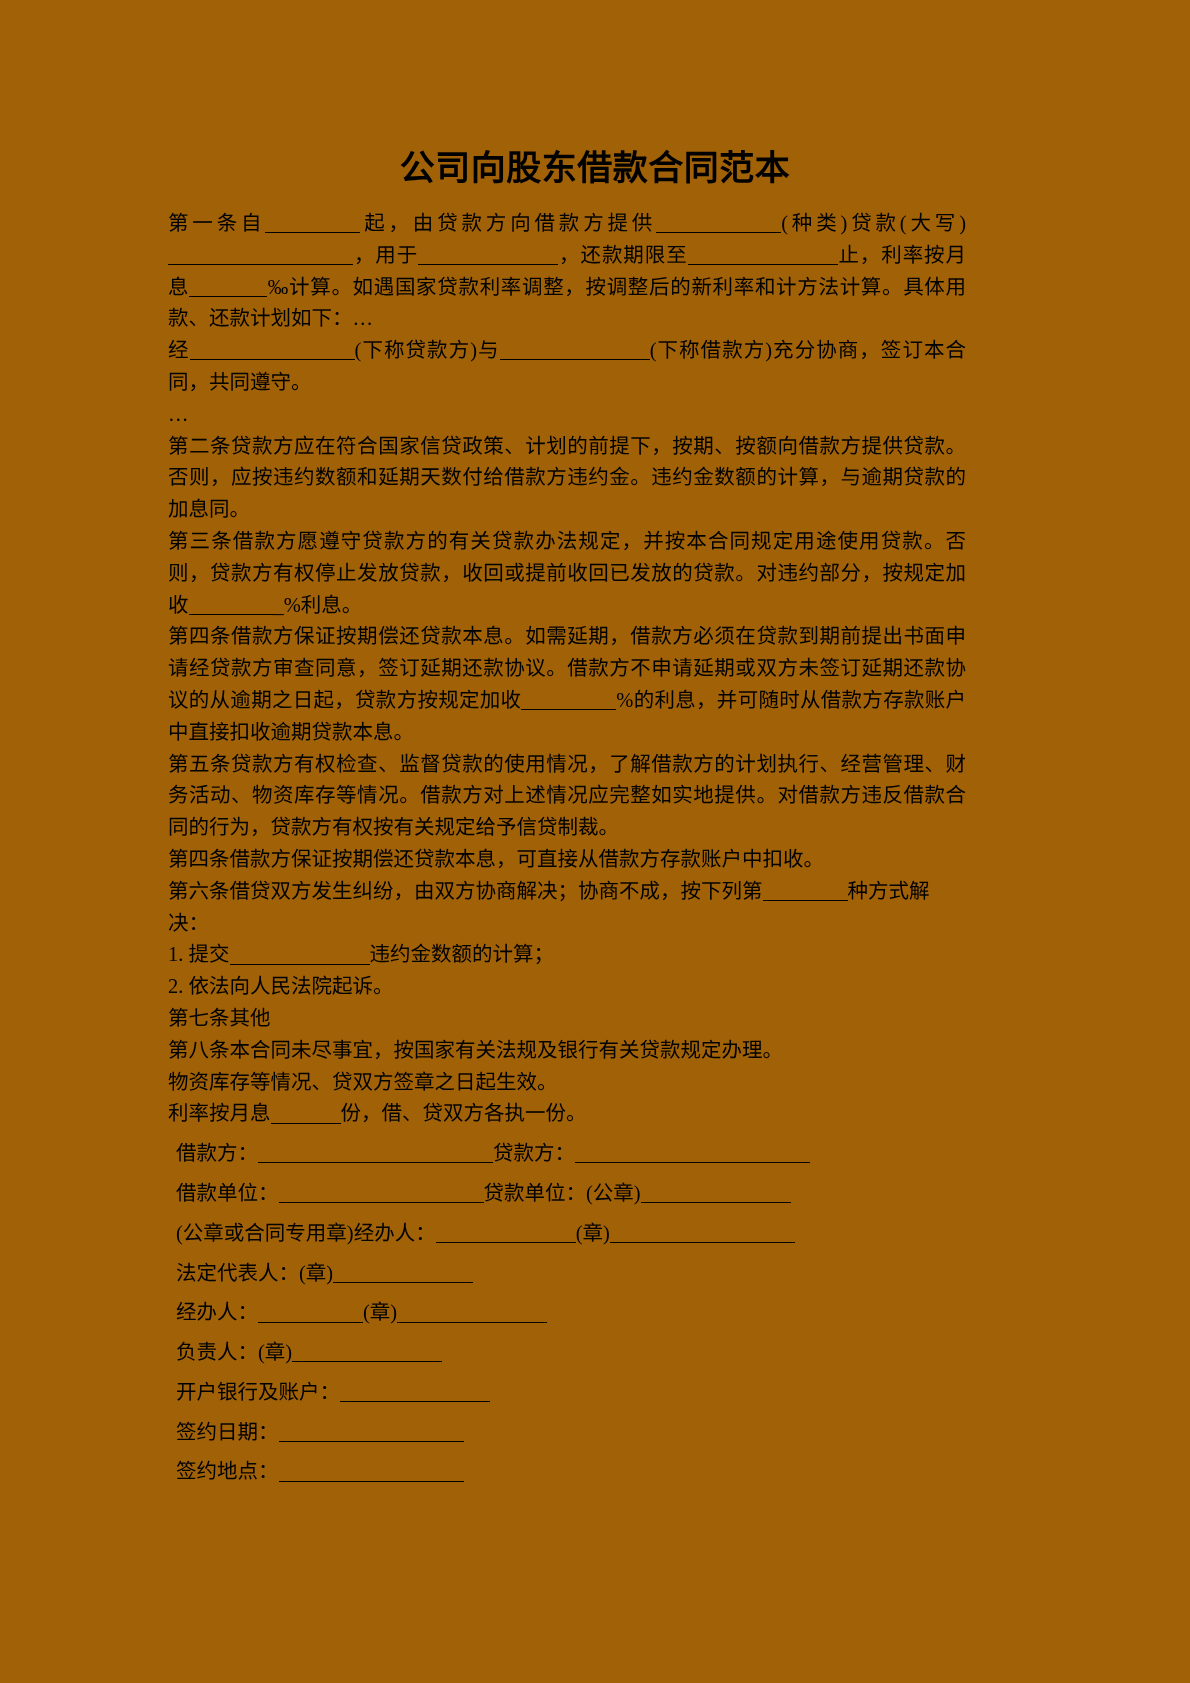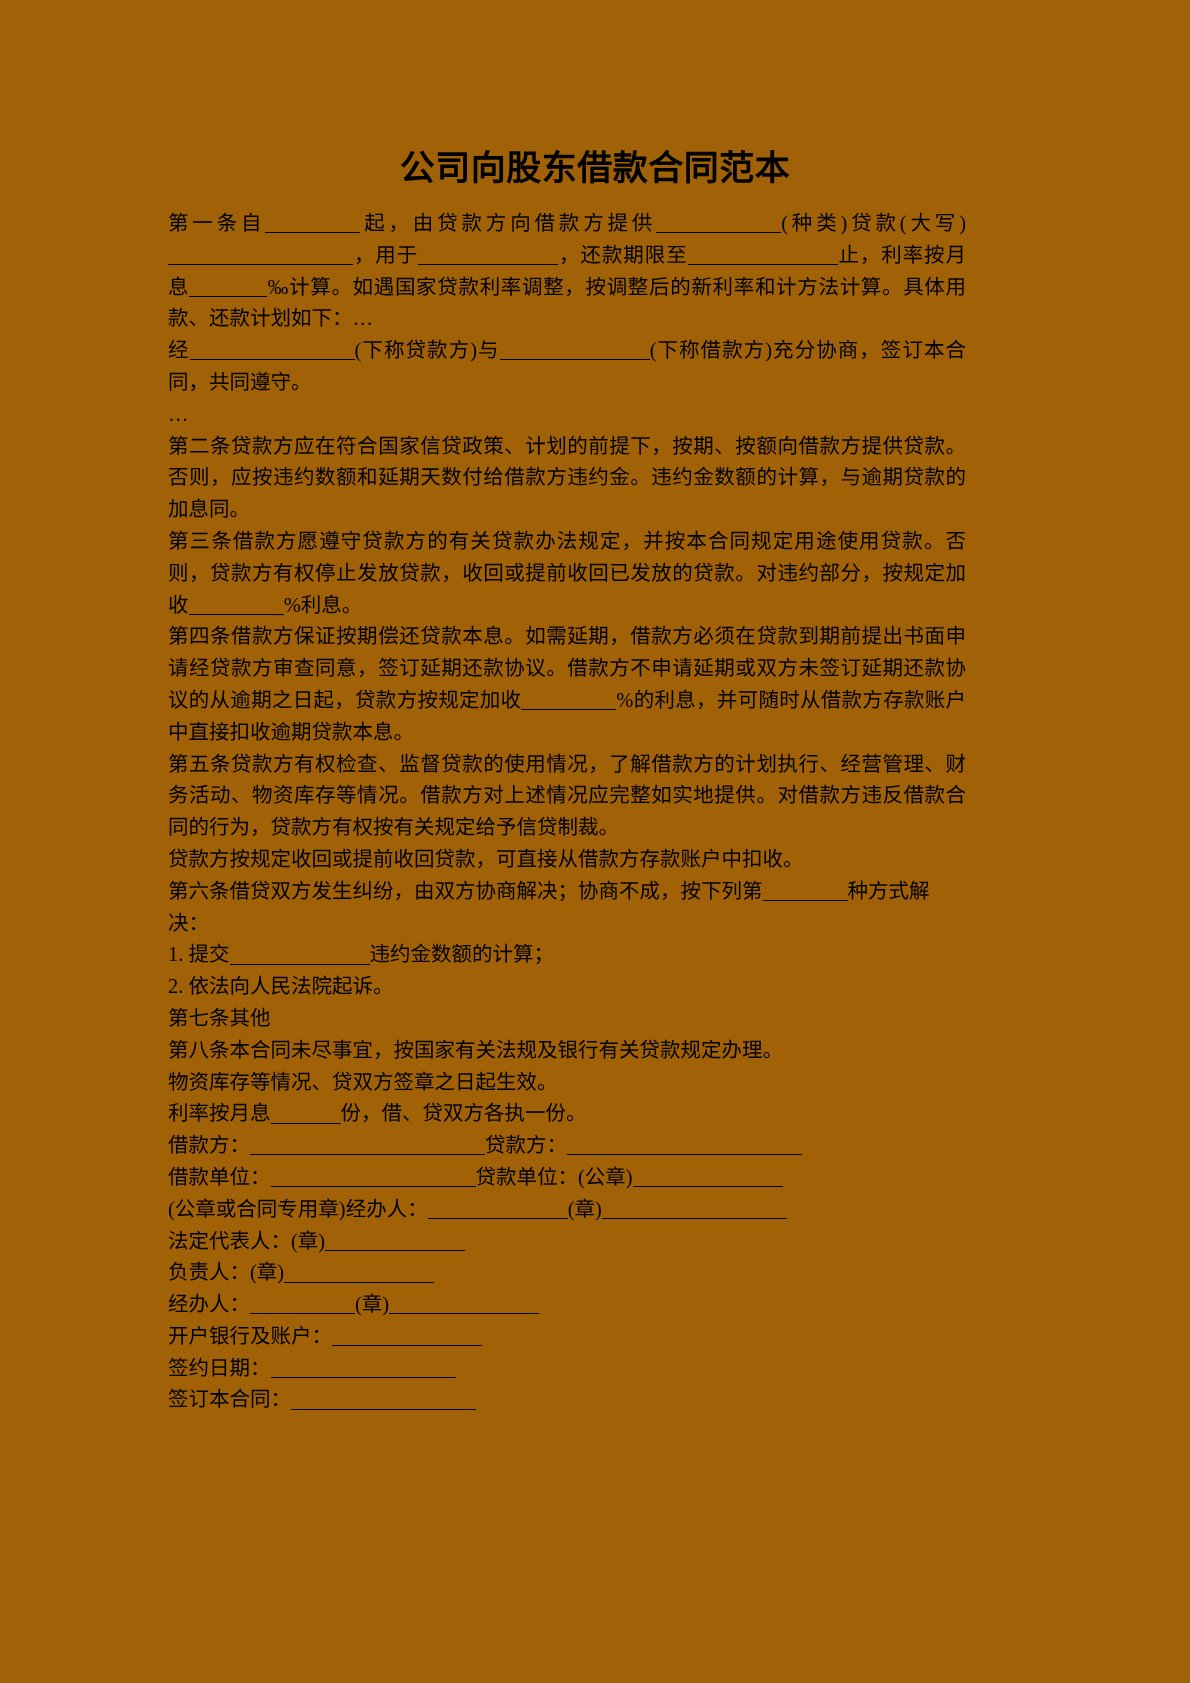--- a/index.html
+++ b/index.html
@@ -71,21 +71,21 @@
   .w140 { width: 140px; }
   .w150 { width: 150px; }
   .w165 { width: 165px; }
   .w185 { width: 185px; }
   .w205 { width: 205px; }
   .w235 { width: 235px; }
   .sig-line {
     font-size: 20.5px;
     line-height: 31.8px;
     text-align: left;
-    margin: 0;
+    margin: 8px;
     white-space: nowrap;
   }
   .ellip-line {
     font-size: 20.5px;
     line-height: 31.8px;
     letter-spacing: 1px;
   }
 </style>
 </head>
 <body>
@@ -102,21 +102,21 @@
 
     <p class="para nojust ellip-line">…</p>
 
     <p class="para">第二条贷款方应在符合国家信贷政策、计划的前提下，按期、按额向借款方提供贷款。否则，应按违约数额和延期天数付给借款方违约金。违约金数额的计算，与逾期贷款的加息同。</p>
 
     <p class="para"><span>第三条借款方愿遵守贷款方的有关贷款办法规定，并按本合同规定用途使用贷款。否则，贷款方有权停止发放贷款，收回或提前收回已发放的贷款。对违约部分，按规定加收</span><span class="blank w85"></span><span>_%利息。</span></p>
 
     <p class="para"><span>第四条借款方保证按期偿还贷款本息。如需延期，借款方必须在贷款到期前提出书面申请经贷款方审查同意，签订延期还款协议。借款方不申请延期或双方未签订延期还款协议的从逾期之日起，贷款方按规定加收</span><span class="blank w95"></span><span>%的利息，并可随时从借款方存款账户中直接扣收逾期贷款本息。</span></p>
 
     <p class="para">第五条贷款方有权检查、监督贷款的使用情况，了解借款方的计划执行、经营管理、财务活动、物资库存等情况。借款方对上述情况应完整如实地提供。对借款方违反借款合同的行为，贷款方有权按有关规定给予信贷制裁。</p>
-    <p class="para nojust">贷款方按规定收回或提前收回贷款，可直接从借款方存款账户中扣收。</p>
+    <p class="para nojust">第四条借款方保证按期偿还贷款本息，可直接从借款方存款账户中扣收。</p>
 
     <p class="para nojust"><span>第六条借贷双方发生纠纷，由双方协商解决；协商不成，按下列第</span><span class="blank w85"></span><span>种方式解决：</span></p>
 
     <p class="para nojust"><span>1. 提交</span><span class="blank w140"></span><span>违约金数额的计算；</span></p>
 
     <p class="para nojust">2. 依法向人民法院起诉。</p>
 
     <p class="para nojust">第七条其他</p>
 
     <p class="para nojust">第八条本合同未尽事宜，按国家有关法规及银行有关贷款规定办理。</p>
@@ -126,24 +126,24 @@
     <p class="para nojust"><span>利率按月息</span><span class="blank w70"></span><span>份，借、贷双方各执一份。</span></p>
 
     <p class="sig-line"><span>借款方：</span><span class="blank w235"></span><span>贷款方：</span><span class="blank w235"></span></p>
 
     <p class="sig-line"><span>借款单位：</span><span class="blank w205"></span><span>贷款单位：(公章)</span><span class="blank w150"></span></p>
 
     <p class="sig-line"><span>(公章或合同专用章)经办人：</span><span class="blank w140"></span><span>(章)</span><span class="blank w185"></span></p>
 
     <p class="sig-line"><span>法定代表人：(章)</span><span class="blank w140"></span></p>
 
+    <p class="sig-line"><span>经办人：</span><span class="blank w105"></span><span>(章)</span><span class="blank w150"></span></p>
+
     <p class="sig-line"><span>负责人：(章)</span><span class="blank w150"></span></p>
-
-    <p class="sig-line"><span>经办人：</span><span class="blank w105"></span><span>(章)</span><span class="blank w150"></span></p>
 
     <p class="sig-line"><span>开户银行及账户：</span><span class="blank w150"></span></p>
 
     <p class="sig-line"><span>签约日期：</span><span class="blank w185"></span></p>
 
-    <p class="sig-line"><span>签订本合同：</span><span class="blank w185"></span></p>
+    <p class="sig-line"><span>签约地点：</span><span class="blank w185"></span></p>
 
   </div>
 </div>
 
 </body></html>

